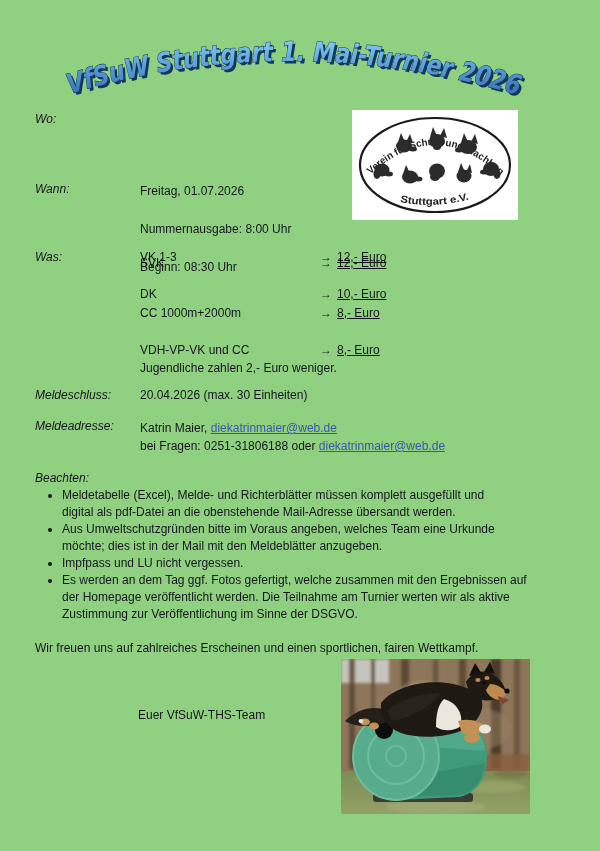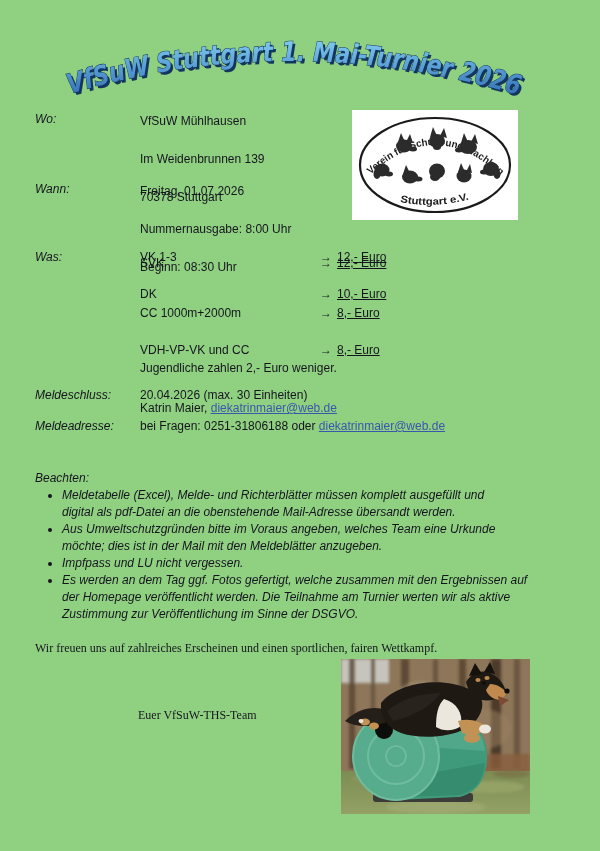--- a/index.html
+++ b/index.html
@@ -6,30 +6,30 @@
     --page-bg:#90d181; --text:#15151f; --link:#3b56ad;
     --title-light:#85d2f5; --title-dark:#2a66b2; --title-outline:#14365e;
   }
   *{margin:0;padding:0;box-sizing:border-box;}
   html,body{background:#666;}
   .page{
     position:relative;width:600px;height:851px;margin:0 auto;
     background:var(--page-bg);overflow:hidden;
     font-family:"Liberation Sans",sans-serif;font-size:12px;color:var(--text);
   }
-  .abs{position:absolute;font-family:Liberation Serif, serif;}
+  .abs{position:absolute;}
   .label{position:absolute;left:35px;font-style:italic;}
   .val{position:absolute;left:140px;}
   .pre{white-space:pre-line;line-height:19px;}
   .fee-row{position:absolute;left:140px;width:420px;}
   .fee-price{position:absolute;left:180px;top:0;text-decoration:underline;}
   .arrow{display:inline-block;margin-right:5px;}
   a.email{color:var(--link);text-decoration:underline;cursor:pointer;}
   ul.bullets{position:absolute;left:42px;top:487px;width:528px;line-height:17px;}
-  ul.bullets li{margin:0 0 0 20px;white-space:pre-line;font-style:italic;}
+  ul.bullets li{margin:0 0 0 20px;white-space:pre-line;}
   .title-svg{position:absolute;left:0;top:22px;}
   .logo-svg{position:absolute;left:352px;top:110px;}
   .photo-svg{position:absolute;left:341px;top:659px;}
   .title-text{font-family:"DejaVu Sans",sans-serif;font-weight:bold;font-style:italic;font-size:27px;}
   .logo-arc-text{font-family:"Liberation Sans",sans-serif;font-weight:bold;font-size:10px;fill:#1c1c1c;}
   .logo-bottom-text{font-family:"Liberation Sans",sans-serif;font-weight:bold;font-size:10px;fill:#1c1c1c;}
 </style>
 </head>
 <body>
 
@@ -45,23 +45,20 @@
     </defs>
     <text class="title-text" fill="var(--title-outline)" transform="translate(2.5,2.5)">
       <textPath href="#titleArc" startOffset="8" textLength="455" lengthAdjust="spacingAndGlyphs">VfSuW Stuttgart 1. Mai-Turnier 2026</textPath>
     </text>
     <text class="title-text" fill="url(#titleGrad)" stroke="var(--title-outline)" stroke-width="1.1" style="paint-order:stroke fill;">
       <textPath href="#titleArc" startOffset="8" textLength="455" lengthAdjust="spacingAndGlyphs">VfSuW Stuttgart 1. Mai-Turnier 2026</textPath>
     </text>
   </svg>
 
   <div class="label" style="top:112px">Wo:</div>
-  <div class="val pre" style="top:112px"><span>VfSuW Mühlhausen</span><br>
-    <span>Im Weidenbrunnen 139</span><br>
-    <span>70378 Stuttgart</span></div>
 
   <div class="label" style="top:182px">Wann:</div>
   <div class="val pre" style="top:182px"><span>Freitag, 01.07.2026</span><br>
     <span>Nummernausgabe: 8:00 Uhr</span><br>
     <span>Beginn: 08:30 Uhr</span></div>
 
   <svg class="logo-svg" width="166" height="110" viewBox="0 0 166 110">
     <rect x="0" y="0" width="166" height="110" fill="#ffffff"></rect>
     <ellipse cx="83" cy="55" rx="75" ry="47" fill="none" stroke="#1a1a1a" stroke-width="2.2"></ellipse>
     <defs>
@@ -142,21 +139,21 @@
   <div class="fee-row" style="top:343px">
     <span>VDH-VP-VK und CC</span>
     <span class="fee-price"><span class="arrow">→</span><span>8,- Euro</span></span>
   </div>
   <div class="val" style="top:361px">Jugendliche zahlen 2,- Euro weniger.</div>
 
   <div class="label" style="top:388px">Meldeschluss:</div>
   <div class="val" style="top:388px">20.04.2026 (max. 30 Einheiten)</div>
 
   <div class="label" style="top:419px">Meldeadresse:</div>
-  <div class="val" style="top:399px;line-height:18px">
+  <div class="val" style="top:419px;line-height:18px">
     <span>Katrin Maier, </span><a class="email">diekatrinmaier@web.de</a><br>
     <span>bei Fragen: 0251-31806188 oder </span><a class="email">diekatrinmaier@web.de</a>
   </div>
 
   <div class="label" style="top:471px">Beachten:</div>
   <ul class="bullets">
     <li>Meldetabelle (Excel), Melde- und Richterblätter müssen komplett ausgefüllt und
 digital als pdf-Datei an die obenstehende Mail-Adresse übersandt werden.</li>
     <li>Aus Umweltschutzgründen bitte im Voraus angeben, welches Team eine Urkunde
 möchte; dies ist in der Mail mit den Meldeblätter anzugeben.</li>

